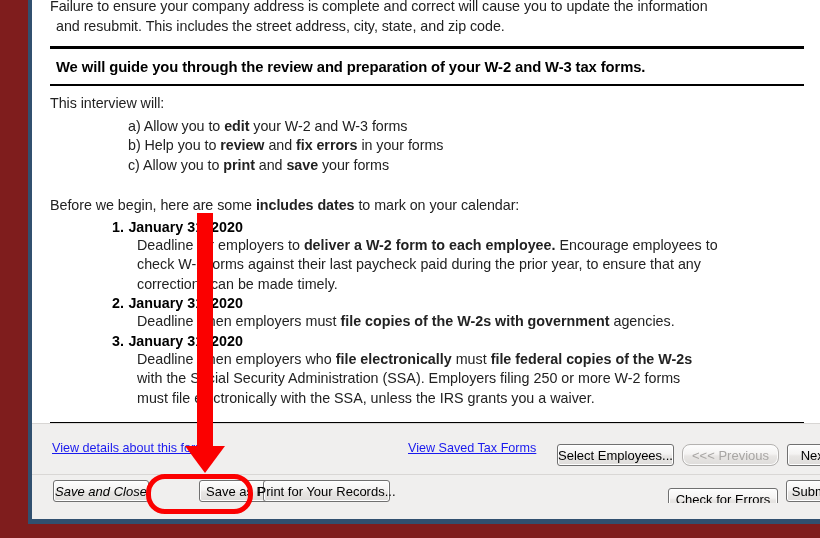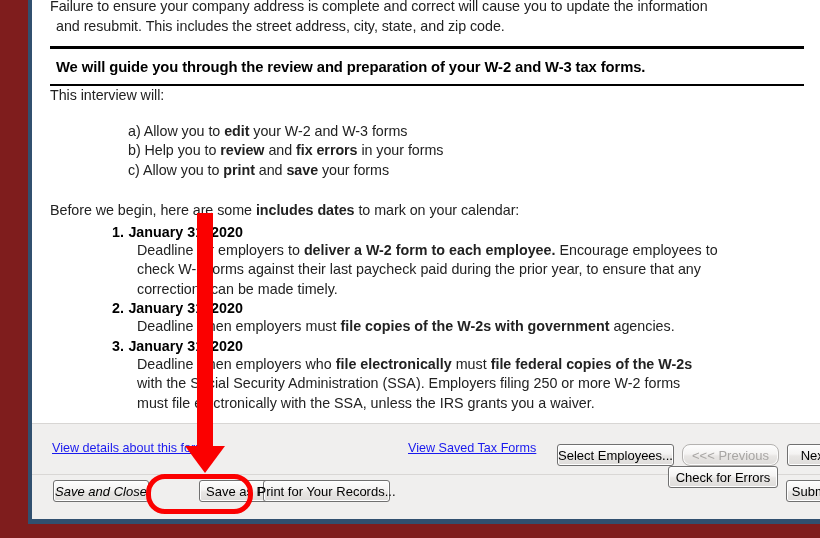--- a/index.html
+++ b/index.html
@@ -78,24 +78,24 @@
   }
 
   .heading {
     font-size: 14.8px;
     font-weight: bold;
     color: #000000;
     padding: 10px 0 9px 6px;
     letter-spacing: -0.1px;
   }
 
-  .body-block { padding-top: 0; }
+  .body-block { padding-top: 8px; }
 
   .lettered {
-    margin: 16px 0 0 0;
+    margin: 3px 0 0 0;
     padding-left: 78px;
   }
   .lettered div { line-height: 19.5px; }
 
   .spacer-md { height: 21px; }
 
   .numbered {
     padding-left: 62px;
     margin-top: 2px;
   }
@@ -181,21 +181,21 @@
     border-radius: 8px;
   }
 
   
   #btn-select-employees { left: 525px; top: 20px; width: 117px; }
   #btn-previous        { left: 650px; top: 20px; width: 97px;  }
   #btn-next            { left: 755px; top: 20px; width: 73px;  }
   #btn-save-close      { left: 21px;  top: 56px; width: 96px; font-style: italic;  }
   #btn-save-pdf        { left: 124px; top: 56px; width: 100px; margin-left: 43px; }
   #btn-print-records   { left: 231px; top: 56px; width: 127px; }
-  #btn-check-errors    { left: 636px; top: 42px; width: 110px; }
+  #btn-check-errors    { left: 636px; top: 64px; width: 110px; }
   #btn-submit-form     { left: 754px; top: 56px; width: 86px;  }
 
   
   #checkbox-strip {
     position: absolute;
     left: 21px;
     top: 82px;
     width: 322px;
     height: 20px;
     background: #ffffff;

